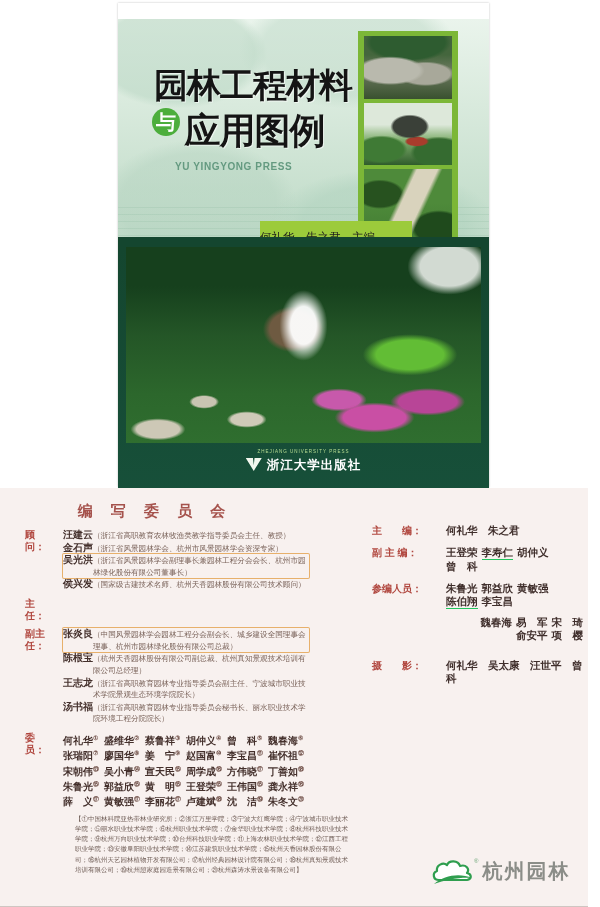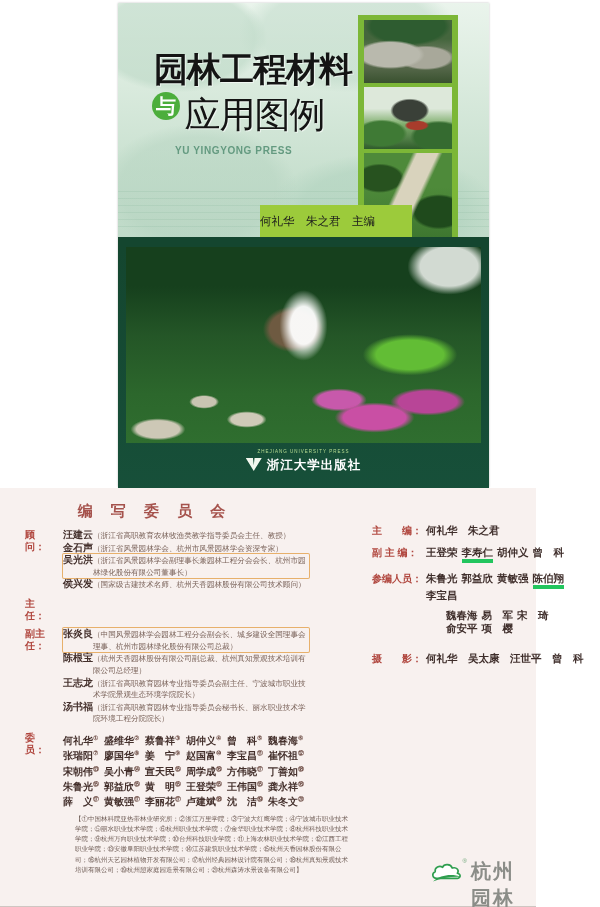--- a/index.html
+++ b/index.html
@@ -2,21 +2,21 @@
 <html><head>
 <meta charset="utf-8">
 <style>
   * { margin:0; padding:0; box-sizing:border-box; }
   html,body { background:#fff; }
   body { font-family:"Liberation Sans", sans-serif; }
   #page { position:relative; width:600px; height:907px; background:#ffffff; overflow:hidden; }
 
   
   .cover { position:absolute; left:118px; top:3px; width:371px; height:484px; box-shadow:0 0 2px rgba(0,0,0,.25); }
-  .cover-top { position:absolute; left:0; top:0; width:371px; height:244px; overflow:hidden;
+  .cover-top { position:absolute; left:0; top:16px; width:371px; height:244px; overflow:hidden;
     background:linear-gradient(180deg,#eaf4ec 0%,#d9eadd 35%,#c8e0cf 70%,#bfdac8 100%); }
   .blob { position:absolute; border-radius:50%; opacity:.5; }
   .b1 { left:-30px; top:-20px; width:180px; height:110px; background:radial-gradient(ellipse at center,#b5d4c0 0 60%,transparent 70%); }
   .b2 { left:120px; top:-30px; width:220px; height:120px; background:radial-gradient(ellipse at center,#bcd8c6 0 55%,transparent 70%); }
   .b3 { left:-20px; top:120px; width:200px; height:130px; background:radial-gradient(ellipse at center,#b0d0bc 0 55%,transparent 70%); opacity:.4; }
   .b4 { left:150px; top:150px; width:230px; height:110px; background:radial-gradient(ellipse at center,#aacfba 0 50%,transparent 70%); opacity:.45; }
   .waterline { position:absolute; left:0; top:182px; width:371px; height:44px; opacity:.35;
     background:repeating-linear-gradient(180deg,transparent 0 6px,#9cc3ac 6px 7px); }
 
   .photo-strip { position:absolute; left:240px; top:12px; width:100px; height:222px; background:#7cb737; }
@@ -40,21 +40,21 @@
       radial-gradient(ellipse 40% 25% at 18% 30%, #27521f 0 60%, transparent 70%),
       radial-gradient(ellipse 45% 30% at 85% 70%, #1f4a1c 0 60%, transparent 70%),
       linear-gradient(180deg,#4e8a3a 0 40%, #3e7730 100%); }
 
   .title1 { position:absolute; left:36px; top:44px; width:230px;
     font-family:"Liberation Serif", serif; font-weight:bold; font-size:34px; letter-spacing:-1px; color:#141414;
     text-shadow:1px 1px 0 rgba(255,255,255,.6); white-space:nowrap; }
   .title2 { position:absolute; left:34px; top:88px; white-space:nowrap; }
   .conj { display:inline-block; width:28px; height:28px; border-radius:50%; background:#4cae3c;
     color:#fff; font-size:20px; font-weight:bold; text-align:center; line-height:28px; vertical-align:14px; }
-  .title2-text { font-family:"Liberation Serif", serif; font-weight:normal; font-size:36px; letter-spacing:-1px; color:#141414;
+  .title2-text { font-family:"Liberation Serif", serif; font-weight:bold; font-size:36px; letter-spacing:-1px; color:#141414;
     text-shadow:1px 1px 0 rgba(255,255,255,.6); }
   .pinyin { position:absolute; left:57px; top:141px; font-size:10px; font-weight:bold; color:#649a80; letter-spacing:.6px; line-height:14px; }
   .byline-band { position:absolute; left:142px; top:202px; width:152px; height:32px; background:#9ccb3b; }
   .byline { position:absolute; left:0; top:9px; width:152px; text-align:left; font-size:11.5px; color:#1c1c1c; font-weight:normal; }
 
   .cover-bottom { position:absolute; left:0; top:234px; width:371px; height:312px;
     background:linear-gradient(180deg,#14462f 0 4%, #17503a 84%, #1e6a44 92%, #14462f 100%); }
   .main-photo { position:absolute; left:8px; top:10px; width:355px; height:196px;
     background:
       radial-gradient(ellipse 9% 24% at 50% 40%, rgba(255,255,255,.95) 0 40%, rgba(220,235,240,0) 75%),
@@ -69,43 +69,43 @@
       radial-gradient(ellipse 18% 22% at 91% 10%, #d2dad2 0 45%, transparent 65%),
       linear-gradient(180deg,#16401d 0 20%, #245627 45%, #2c672c 75%, #2f6e2f 100%); }
   .pub { position:absolute; left:0; top:212px; width:371px; text-align:center; color:#fff; }
   .pub-en { font-size:4.5px; color:#b8dd92; letter-spacing:1px; }
   .pub-row { margin-top:1px; }
   .pub-tri { display:inline-block; width:16px; height:13px; background:#f2f7ee; vertical-align:-2px; margin-right:5px;
     clip-path:polygon(0 0,45% 0,50% 55%,55% 0,100% 0,50% 100%); }
   .pub-cn { font-size:12.5px; font-weight:bold; letter-spacing:1px; }
 
   
-  .committee { position:absolute; left:0; top:488px; width:536px; height:419px; background:#f8f1ef; border-bottom:1px solid #cfc6c2;padding-left:12px; }
+  .committee { position:absolute; left:0; top:488px; width:588px; height:419px; background:#f8f1ef; border-bottom:1px solid #cfc6c2;padding-left:12px; }
   .sec-title { position:absolute; left:55px; top:14px; width:200px; text-align:center;
     font-size:15px; font-weight:bold; letter-spacing:7px; color:#a5524c; }
 
   .left-col { position:absolute; left:25px; top:41px; width:292px; color:#44302c; }
   .group { display:flex; margin-bottom:7px; }
   .glabel { flex:none; width:38px; font-size:10px; font-weight:bold; color:#b0463e; line-height:11.6px; }
   .gbody { width:246px; }
   .entry { font-size:7.6px; line-height:11.6px; color:#7a635a; padding-left:30px; text-indent:-30px; }
   .entry .nm { font-size:10px; font-weight:bold; color:#44302c; }
   .entry.hl { box-shadow:0 0 0 1px #e7b06b; border-radius:1px; }
   #members-grid { display:grid; grid-template-columns:repeat(6,40px); column-gap:1px; line-height:12px; }
   .mcell { font-size:10px; font-weight:bold; color:#44302c; white-space:nowrap; }
   .msup { font-size:6px; color:#6b4a42; }
   .footnote { margin-top:5px; padding-left:12px; font-size:6.5px; line-height:10.3px; color:#6f5d56; width:286px; }
 
   .right-col { position:absolute; left:372px; top:36px; width:215px; }
-  .rrow { display:flex; margin-bottom:9px; }
+  .rrow { display:flex; margin-bottom:9px;gap:20px; }
   .rlabel { flex:none; width:54px; font-size:10px; font-weight:bold; color:#b0463e; line-height:13px; }
   .rnames { font-size:10.5px; font-weight:bold; color:#3f2e2b; line-height:13px; }
   .pn { margin-right:4px; display:inline-block; }
-  .u { border-bottom:4px solid #22c55e; }
-  .indent2 { margin-left:74px; margin-top:-2px; }
+  .u { border-bottom:1px solid #22c55e; }
+  .indent2 { margin-left:74px; margin-top:-2px;text-align:right; }
   .gap { height:17px; }
 
   .brand { position:absolute; left:430px; top:370px; display:flex; }
   .brand-text { font-size:20px; font-weight:bold; color:#8b8d88; letter-spacing:2px; margin-left:4px; }
   .reg { font-size:6px; color:#6aa576; vertical-align:14px; }
 </style>
 </head>
 <body>
 
 <div id="page">

